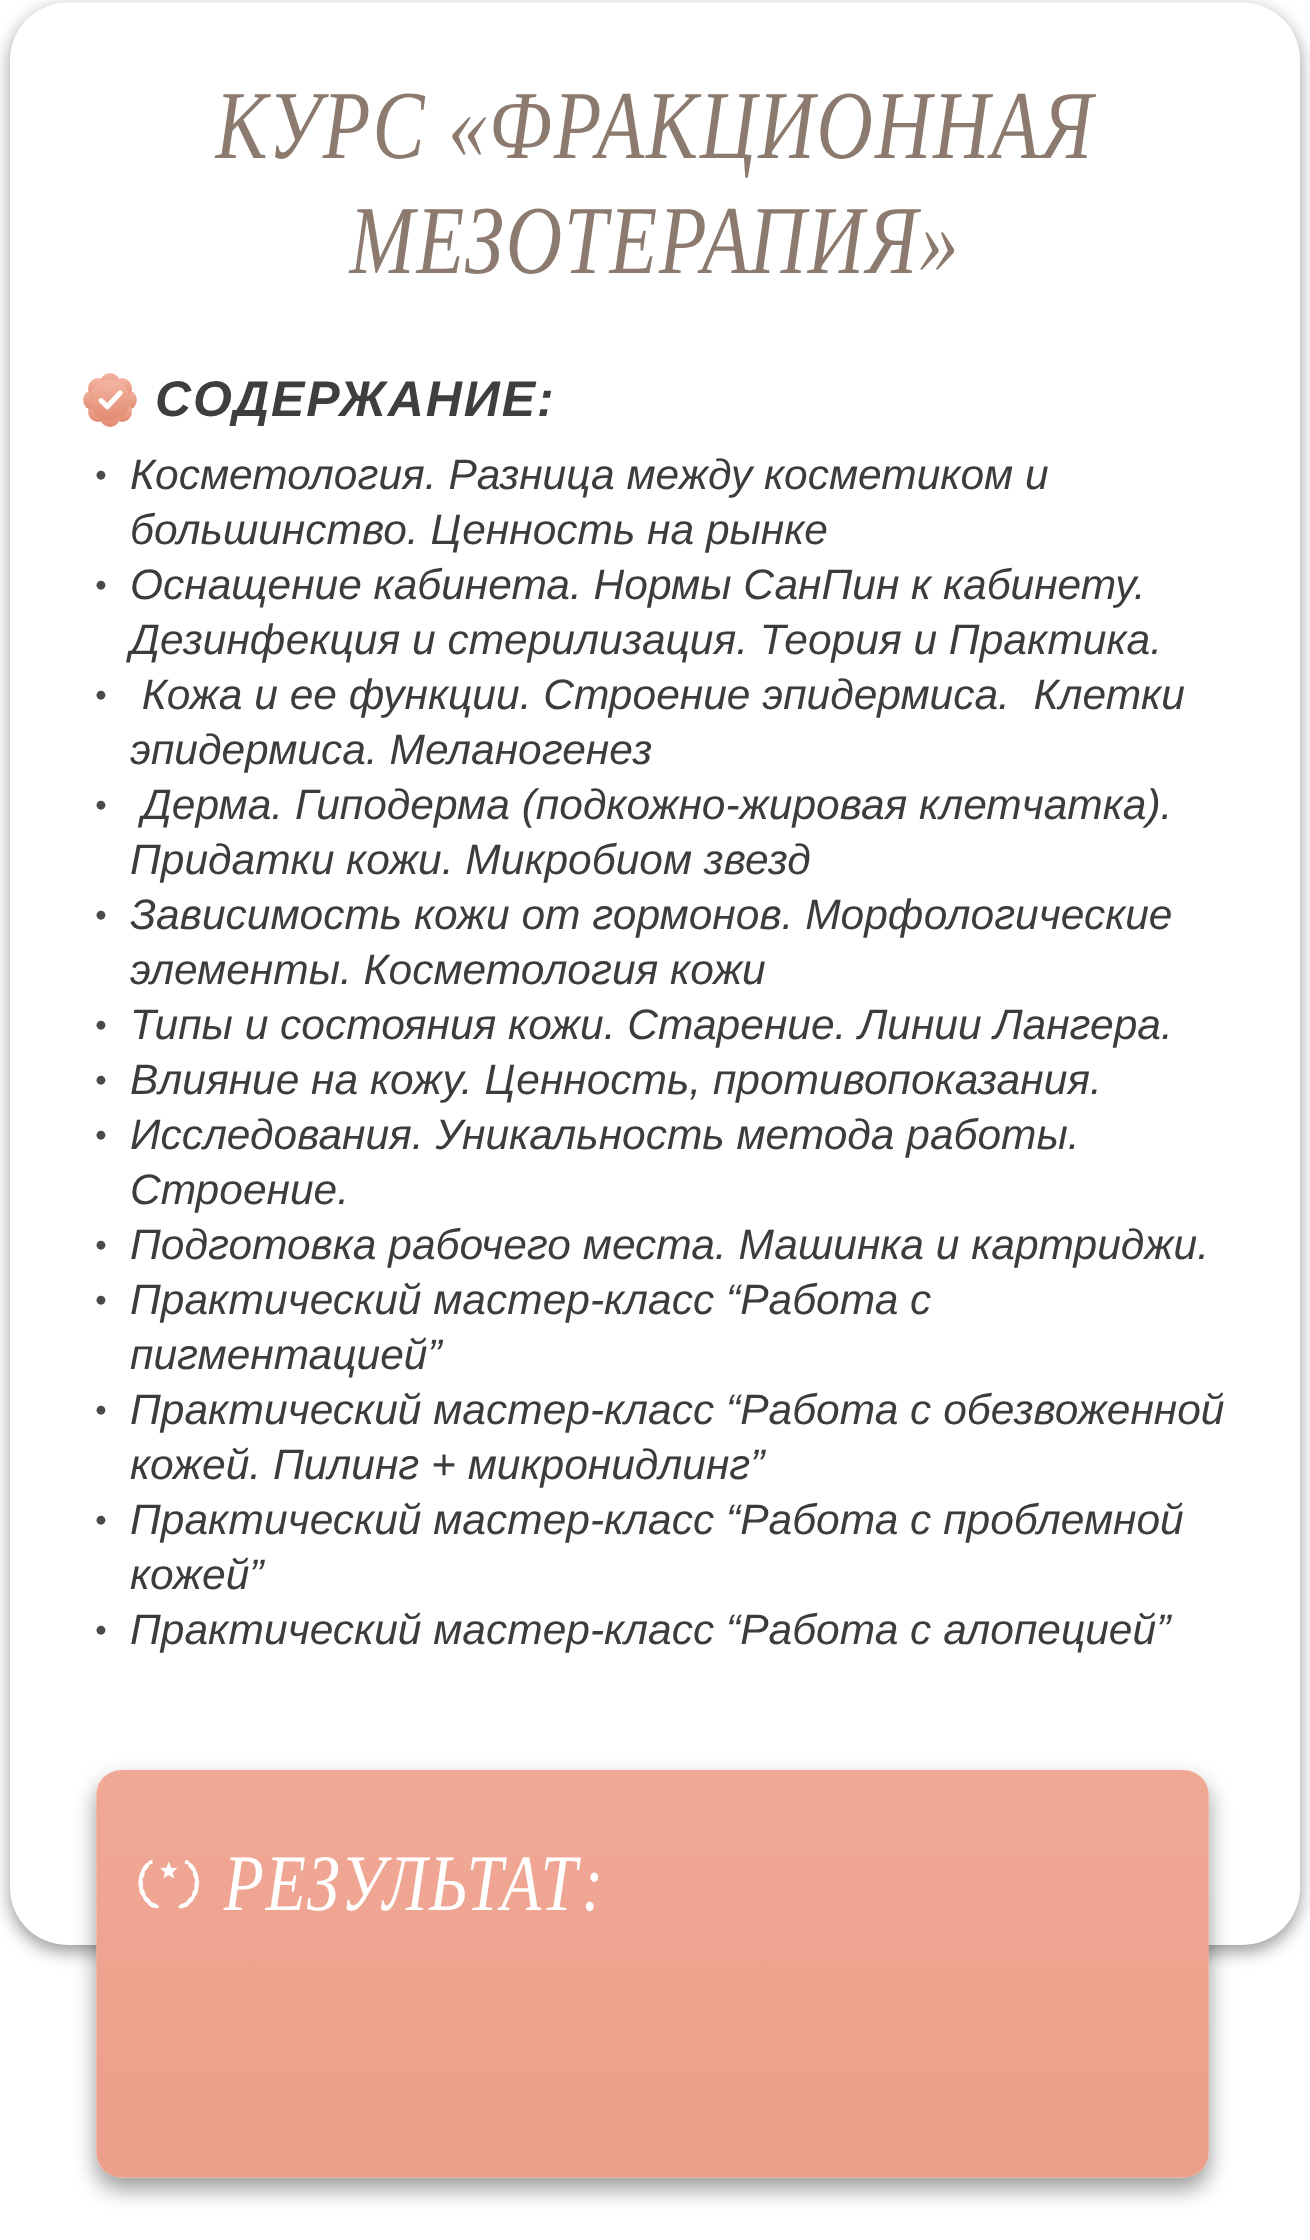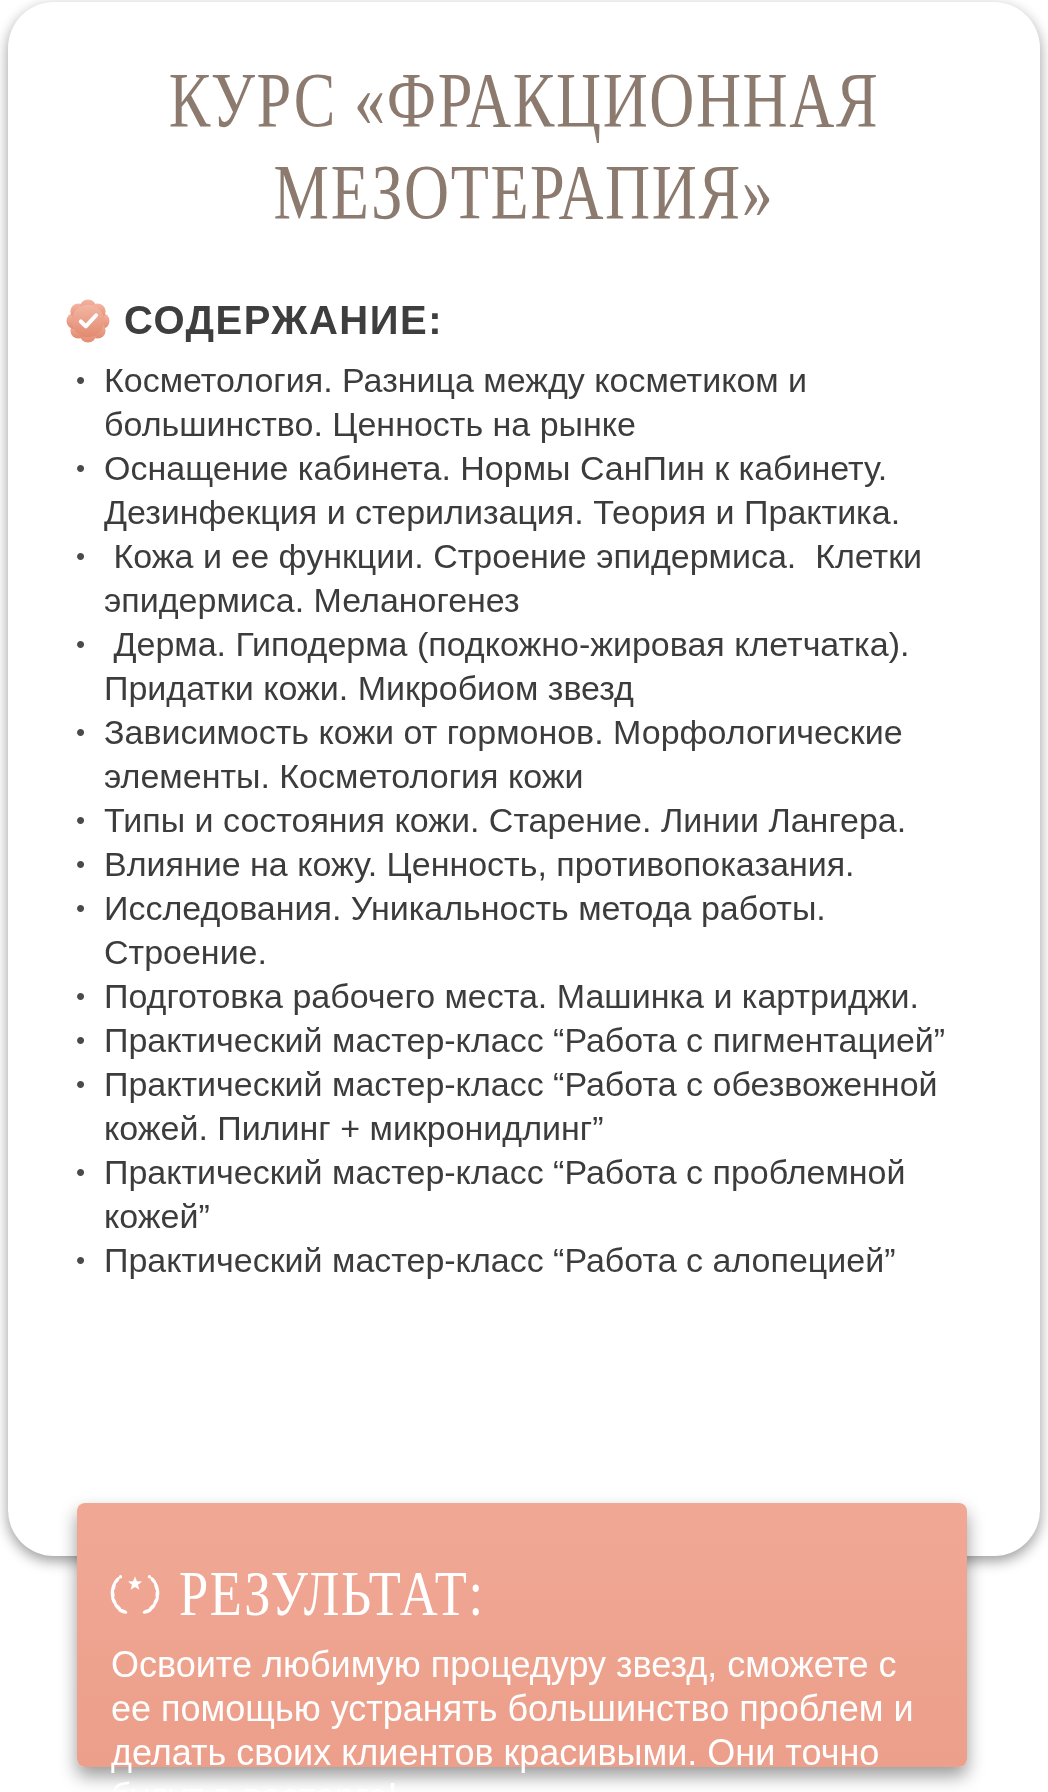--- a/index.html
+++ b/index.html
@@ -2,21 +2,21 @@
 <html><head>
 <meta charset="utf-8">
 <style>
   html,body{
     margin:0; padding:0;
     width:1048px; height:1792px;
     background:#ffffff;
     overflow:hidden;
     font-family:"Liberation Sans", sans-serif;
   }
-  .stage{ position:relative; width:1048px; height:1792px; }
+  .stage{ position:relative; width:1048px; height:1792px;font-style:italic; }
 
   
   .card{
     position:absolute; left:8px; top:2px;
     width:1032px; height:1554px;
     background:#ffffff;
     border-radius:46px;
     box-shadow:0 5px 14px rgba(0,0,0,0.40);
   }
 
@@ -32,21 +32,21 @@
     letter-spacing:2px;
     color:#8C7A6E;
     transform:scaleX(0.80);
     transform-origin:50% 50%;
   }
   .title .tline{ display:block; }
 
   
   .section-head{
     position:absolute; left:58px; top:296px;
-    display:flex; align-items:center; gap:14px;
+    display:flex; gap:14px;
   }
   .badge-icon{ width:44px; height:44px; display:block; }
   .section-head h2{
     margin:0;
     font-size:40px;
     font-weight:700;
     letter-spacing:1.5px;
     color:#3E3E3E;
   }
 
@@ -67,23 +67,23 @@
     font-size:26px;
     line-height:44px;
     color:#4a4a4a;
     text-align:left;
     padding-left:6px;
   }
   .topic .txt{ white-space:pre-wrap; }
 
   
   .result{
-    position:absolute; left:77px; top:1503px;
-    width:890px; height:264px;
-    border-radius:8px;
+    position:absolute; left:77px; top:1416px;
+    width:890px; height:326px;
+    border-radius:20px;
     background:linear-gradient(180deg,#F0A894 0%, #EC9F8B 100%);
     box-shadow:0 9px 18px rgba(0,0,0,0.40);
   }
   .result-head{
     position:absolute; left:30px; top:54px;
     display:flex; align-items:center; gap:16px;
   }
   .laurel-icon{ width:56px; height:46px; display:block; }
   .result-head h2{
     margin:0;
@@ -229,16 +229,15 @@
           <ellipse cx="48.5" cy="38" rx="5" ry="2" transform="rotate(-45 48.5 38)"></ellipse>
           <ellipse cx="52.5" cy="31.5" rx="5" ry="2" transform="rotate(-65 52.5 31.5)"></ellipse>
           <ellipse cx="54" cy="24" rx="5" ry="2" transform="rotate(-85 54 24)"></ellipse>
           <ellipse cx="53" cy="16.5" rx="5" ry="2" transform="rotate(-107 53 16.5)"></ellipse>
           <ellipse cx="49.8" cy="9.8" rx="4.6" ry="1.9" transform="rotate(-128 49.8 9.8)"></ellipse>
           <circle cx="45.5" cy="5.5" r="1.8"></circle>
         </g>
       </svg>
       <h2>РЕЗУЛЬТАТ:</h2>
     </div>
-    <p class="result-text">Освоите любимую процедуру звезд, сможете с ее помощью устранять большинство проблем и делать своих клиентов красивыми. Они точно будут в восторге!</p>
   </div>
 
 </div>
 
 </body></html>

